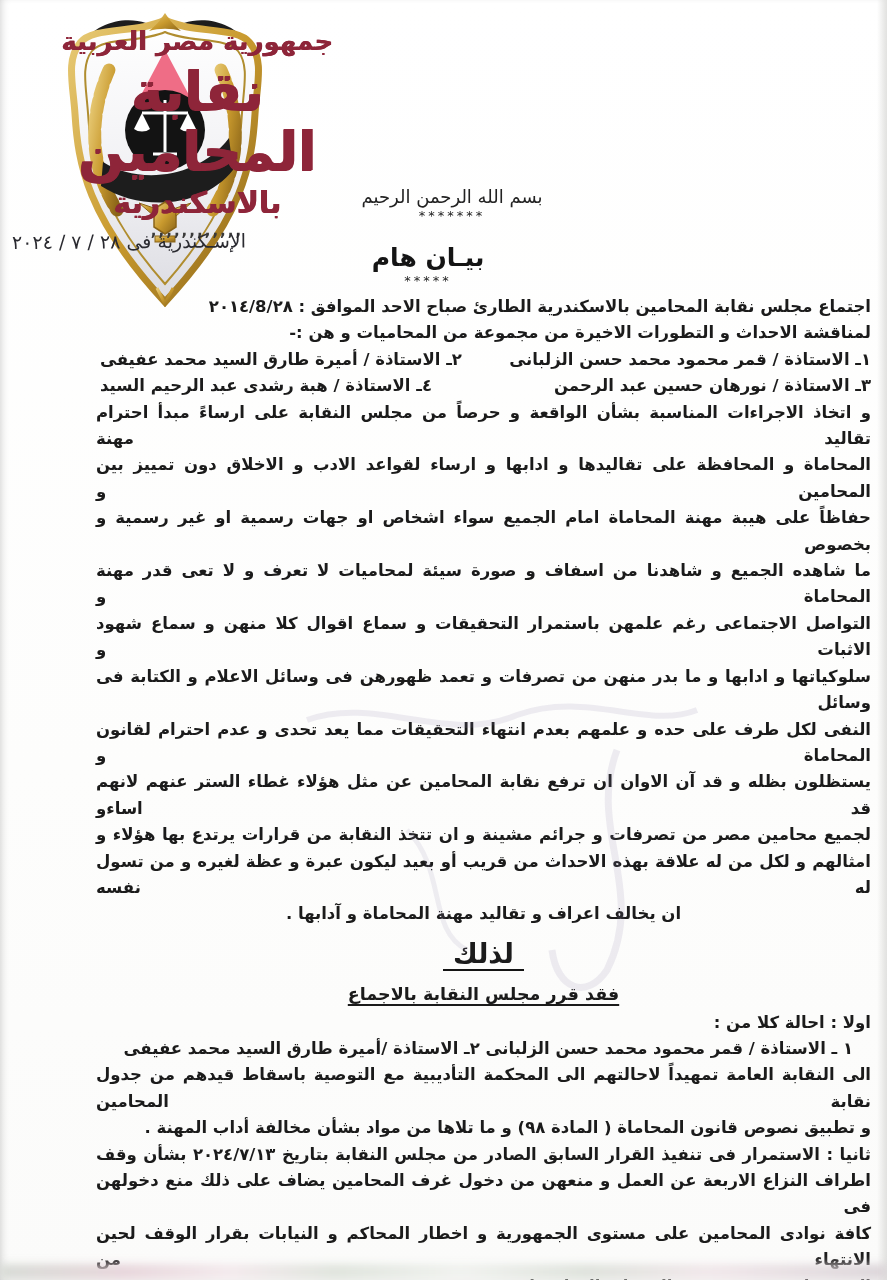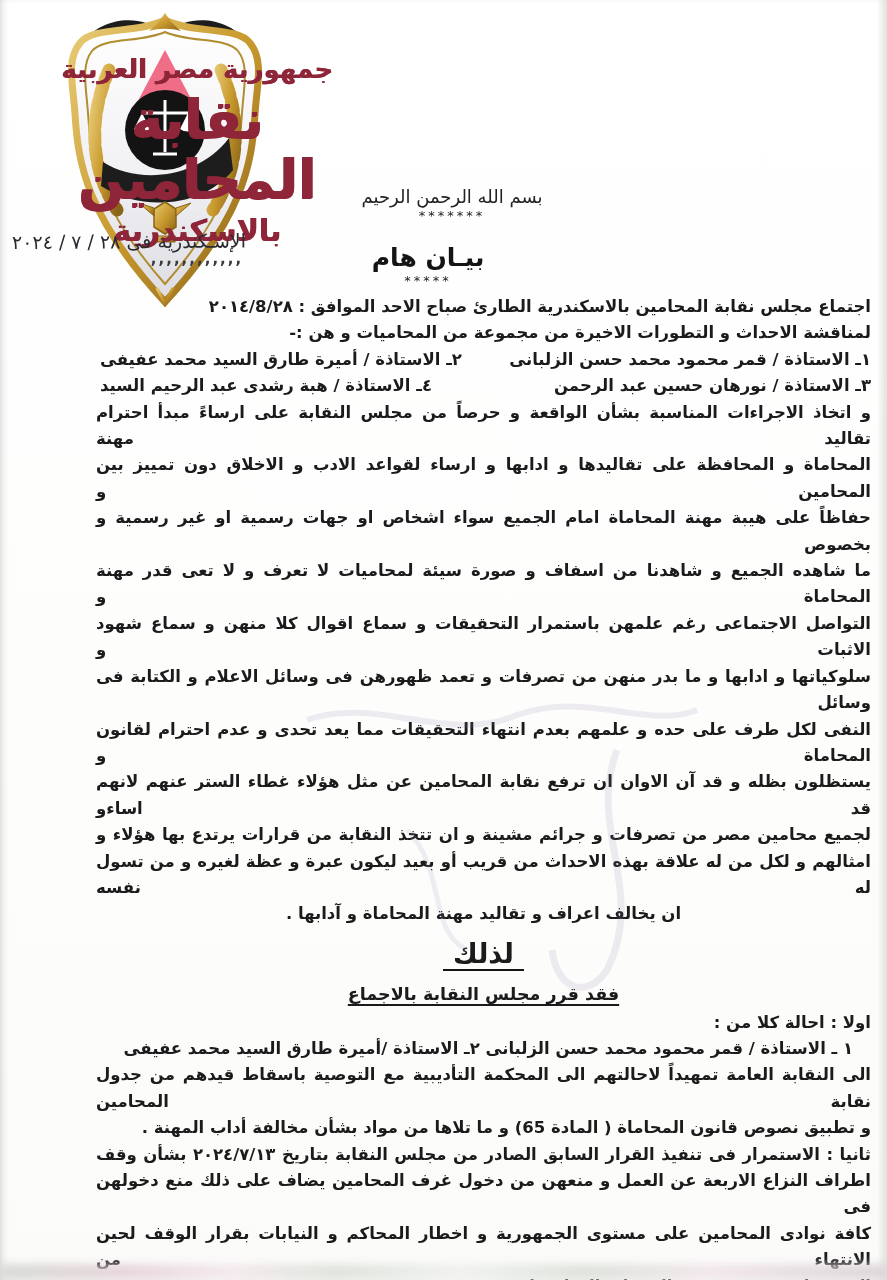--- a/index.html
+++ b/index.html
@@ -12,21 +12,21 @@
     box-shadow:inset 6px 0 10px -6px rgba(0,0,0,.22), inset -4px 0 8px -5px rgba(0,0,0,.10);
   }
   .edge-right { position:absolute; top:0; right:0; width:10px; height:100%;
     background:linear-gradient(270deg,#e2e2e0,rgba(255,255,255,0)); }
   .bottom-blur { position:absolute; bottom:0; left:0; width:100%; height:16px;
     background:linear-gradient(90deg,#cfd4cd 0%,#e3cdd4 14%,#f2e6ea 26%,#d9dfd6 38%,#eef0ec 52%,#d8ddd5 66%,#efe3e7 80%,#d5cdd2 100%);
     filter:blur(4px); opacity:.8; }
   
   .emblem { position:absolute; top:12px; right:602px; left:auto; width:240px; height:300px; }
   .red-head { position:absolute; top:26px; left:22px; width:350px; text-align:center;
-    color:#8e2539; font-weight:bold;margin-top:28px; }
+    color:#8e2539; font-weight:bold; }
   .red-head .country { font-size:26px; letter-spacing:0; text-shadow:.6px 0 currentColor; }
   .red-head .org { font-size:54px; line-height:1.12; margin-top:6px; text-shadow:1.2px 0 currentColor, 0 1px currentColor; }
   .red-head .city { font-size:30px; margin-top:2px; text-shadow:.8px 0 currentColor; }
   .red-head .dots { color:#3a3a3a; font-size:15px; letter-spacing:2px; margin-top:2px; direction:ltr; }
   .basmala-block { position:absolute; top:186px; right:300px; width:270px; text-align:center;
     color:#222; font-size:18px; }
   .stars { font-size:13px; letter-spacing:3px; color:#222; margin-top:1px; direction:ltr; }
   .date-line { position:absolute; top:230px; left:12px; width:310px; text-align:left;
     font-size:19px; color:#2a2a30; transform:rotate(-.4deg); }
   .title-block { position:absolute; top:243px; right:379px; width:160px; text-align:center; }
@@ -150,21 +150,21 @@
     <div class="cl">ان يخالف اعراف و تقاليد مهنة المحاماة و آدابها .</div>
 
     <div class="sec-heading">
       <span>لذلك</span>
     </div>
 
     <div class="rl dec-heading">فقد قرر مجلس النقابة بالاجماع</div>
     <div class="rl">اولا : احالة كلا من :</div>
     <div class="rl ind">١ ـ الاستاذة /  قمر محمود محمد حسن الزلبانى ٢ـ  الاستاذة /أميرة طارق السيد محمد عفيفى</div>
     <div class="jl">الى النقابة العامة تمهيداً لاحالتهم الى المحكمة التأديبية مع التوصية باسقاط قيدهم من جدول نقابة المحامين</div>
-    <div class="rl">و تطبيق نصوص قانون المحاماة ( المادة 65) و ما تلاها من مواد بشأن مخالفة أداب المهنة .</div>
+    <div class="rl">و تطبيق نصوص قانون المحاماة ( المادة ٩٨) و ما تلاها من مواد بشأن مخالفة أداب المهنة .</div>
 
     <div class="jl">ثانيا : الاستمرار فى تنفيذ القرار السابق الصادر من مجلس النقابة بتاريخ ٢٠٢٤/٧/١٣ بشأن وقف</div>
     <div class="jl">اطراف النزاع الاربعة عن العمل و منعهن من دخول غرف المحامين يضاف على ذلك منع دخولهن فى</div>
     <div class="jl">كافة نوادى المحامين على مستوى الجمهورية و اخطار المحاكم و النيابات بقرار الوقف لحين الانتهاء من</div>
     <div class="rl">التحقيقات و وقف جميع الخدمات النقابية لهن .</div>
 
   </div>
 
   <svg class="wm" style="top:690px; right:180px;" width="420" height="330" viewBox="0 0 420 330">
     <path d="M20 30 C90 5 160 55 230 25 C300 0 360 40 410 20" stroke="#8f84ad" stroke-width="6" fill="none"></path>

